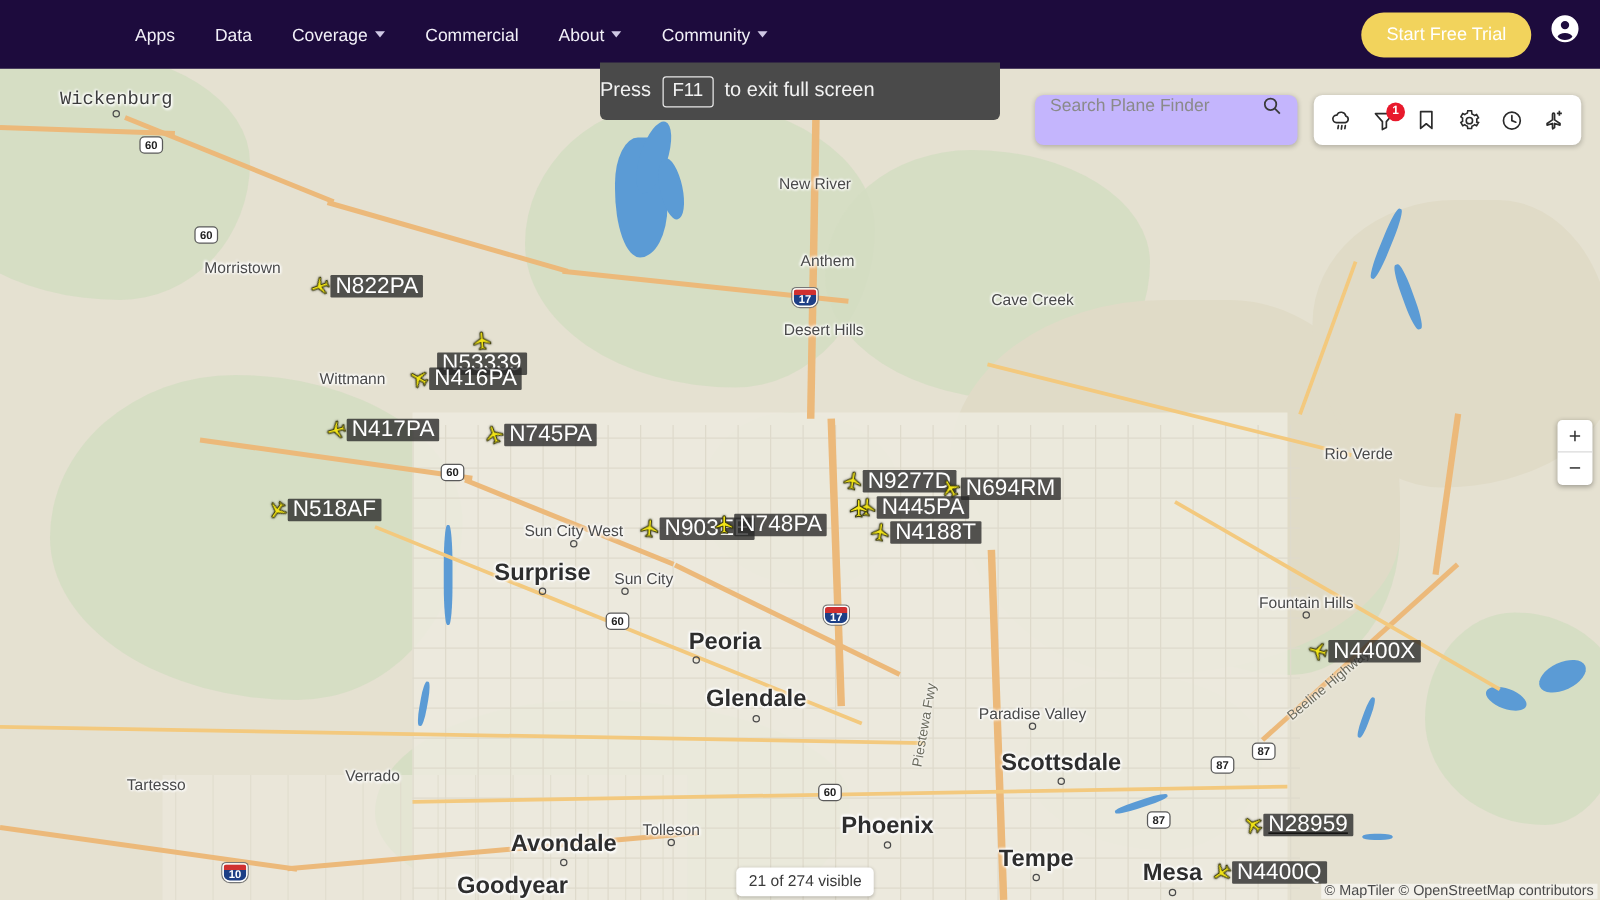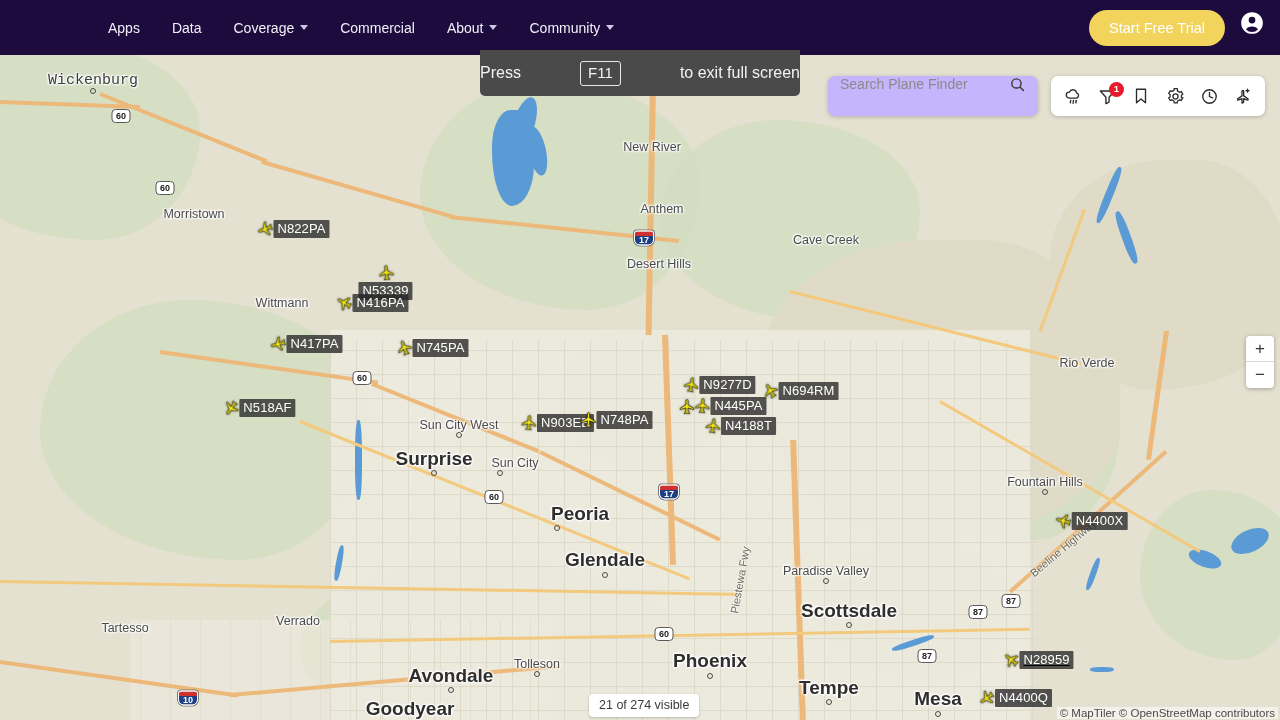--- a/index.html
+++ b/index.html
@@ -113,21 +113,21 @@
     cursor: pointer;
   }
   .plane-icon {
     width: 18px; height: 18px;
     flex: 0 0 18px;
     filter: drop-shadow(0 0 1px rgba(0,0,0,.55));
   }
   .ac-label {
     background: rgba(38,38,38,.78);
     color: #fff;
-    font-size: 13px;
+    font-size: 18px;
     line-height: 15px;
     padding: 1px 4px 2px 4px;
     border-radius: 1px;
     white-space: nowrap;
     margin-left: -1px;
     letter-spacing: .1px;
     text-align: right;
   }
 
   
@@ -200,21 +200,21 @@
   }
   #account-icon { cursor: pointer; display: flex; }
 
   
   #fs-toast {
     position: absolute;
     top: 50px; left: 480px;
     width: 320px; height: 46px;
     background: #4a4a4a;
     border-radius: 0 0 5px 5px;
-    display: flex; align-items: center; justify-content: space-between;
+    display: flex; align-items: center; justify-content: flex-start;
     gap: 9px;
     color: #f2f2f2;
     font-size: 16px;
     z-index: 45;
   }
   #fs-key {
     border: 1.6px solid #e8e8e8;
     border-radius: 3px;
     padding: 2px 7px 3px 7px;
     font-size: 15px;

